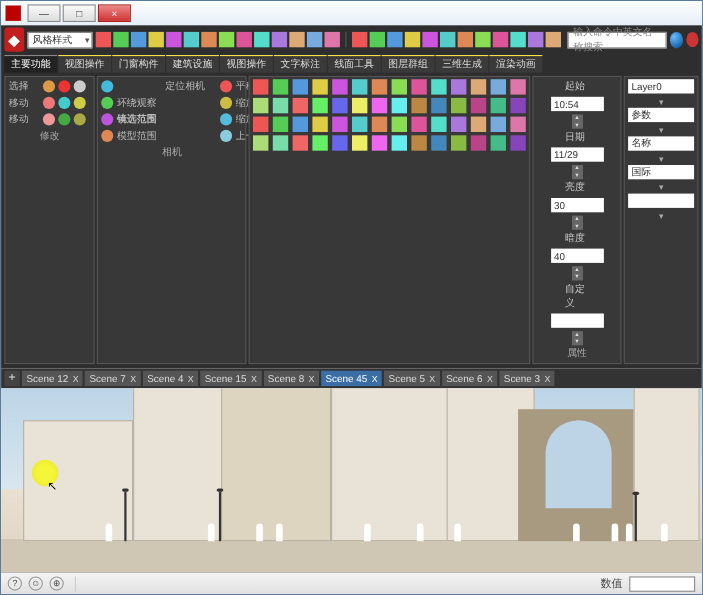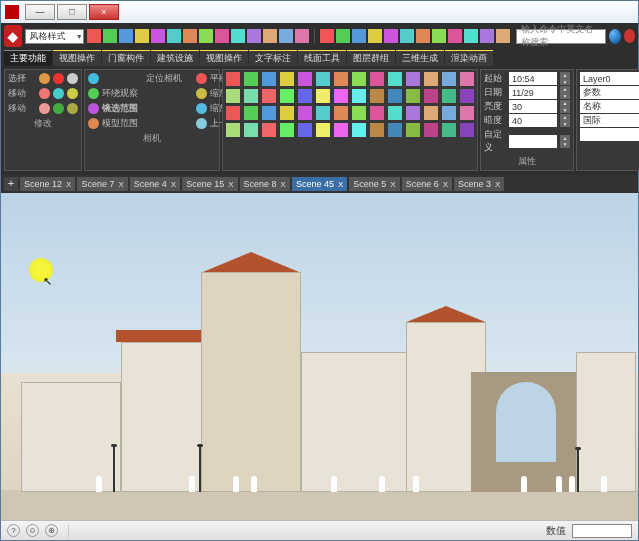--- a/index.html
+++ b/index.html
@@ -23,21 +23,21 @@
 .dd::after { content: "▾"; position: absolute; right: 2px; font-size: 8px; color: #555; }
 .inputbox { height: 15px; background: #fff; border: 1px solid #888; font-size: 9px; padding: 0 4px; color: #888; display: inline-flex; align-items: center; }
 .globe { width: 15px; height: 15px; border-radius: 50%; background: radial-gradient(circle at 30% 30%, #6bf, #048); }
 .ico { width: 14px; height: 14px; display: inline-block; }
 .ico-row { display: flex; gap: 2px; align-items: center; }
 .palette { display: flex; gap: 2px; }
 .palette-panel { background: #383838; border: 1px solid #555; padding: 2px 3px; }
 .panel-row { display: flex; gap: 3px; align-items: center; margin-bottom: 2px; }
 .panel-lbl { font-size: 9px; color: #bbb; width: 28px; cursor: pointer; }
 .panel-row .dot { width: 11px; height: 11px; border-radius: 50%; }
-.field-row { display: flex; gap: 3px; align-items: center; margin-bottom: 1px; }
+.field-row { display: flex; gap: 3px; align-items: center; margin-bottom: 1px; flex-direction: column; }
 .field-lbl { font-size: 9px; color: #ccc; width: 22px; }
 .field-val { height: 13px; width: 48px; background: #fff; font-size: 9px; color: #333; display: flex; align-items: center; padding: 0 3px; }
 .field-spin { height: 13px; width: 10px; background: #666; display: flex; flex-direction: column; }
 .field-spin div { flex: 1; font-size: 5px; color: #ddd; text-align: center; line-height: 6px; cursor: pointer; }
 .mid-icons { display: grid; grid-template-columns: repeat(14, 14px); grid-auto-rows: 14px; gap: 3px 4px; }
 .mid-icons .ico { cursor: pointer; }
 .foot-lbl { font-size: 9px; color: #aaa; text-align: center; margin-top: 1px; }
 .scene-tabs { height: 18px; background: #333; display: flex; align-items: center; padding: 0 3px; gap: 2px; overflow: hidden; }
 .scene-tab { display: flex; align-items: center; background: #555; padding: 0 4px; height: 14px; font-size: 9px; color: #ddd; gap: 4px; cursor: pointer; }
 .scene-tab.active { background: #3a6ea5; color: #fff; }

